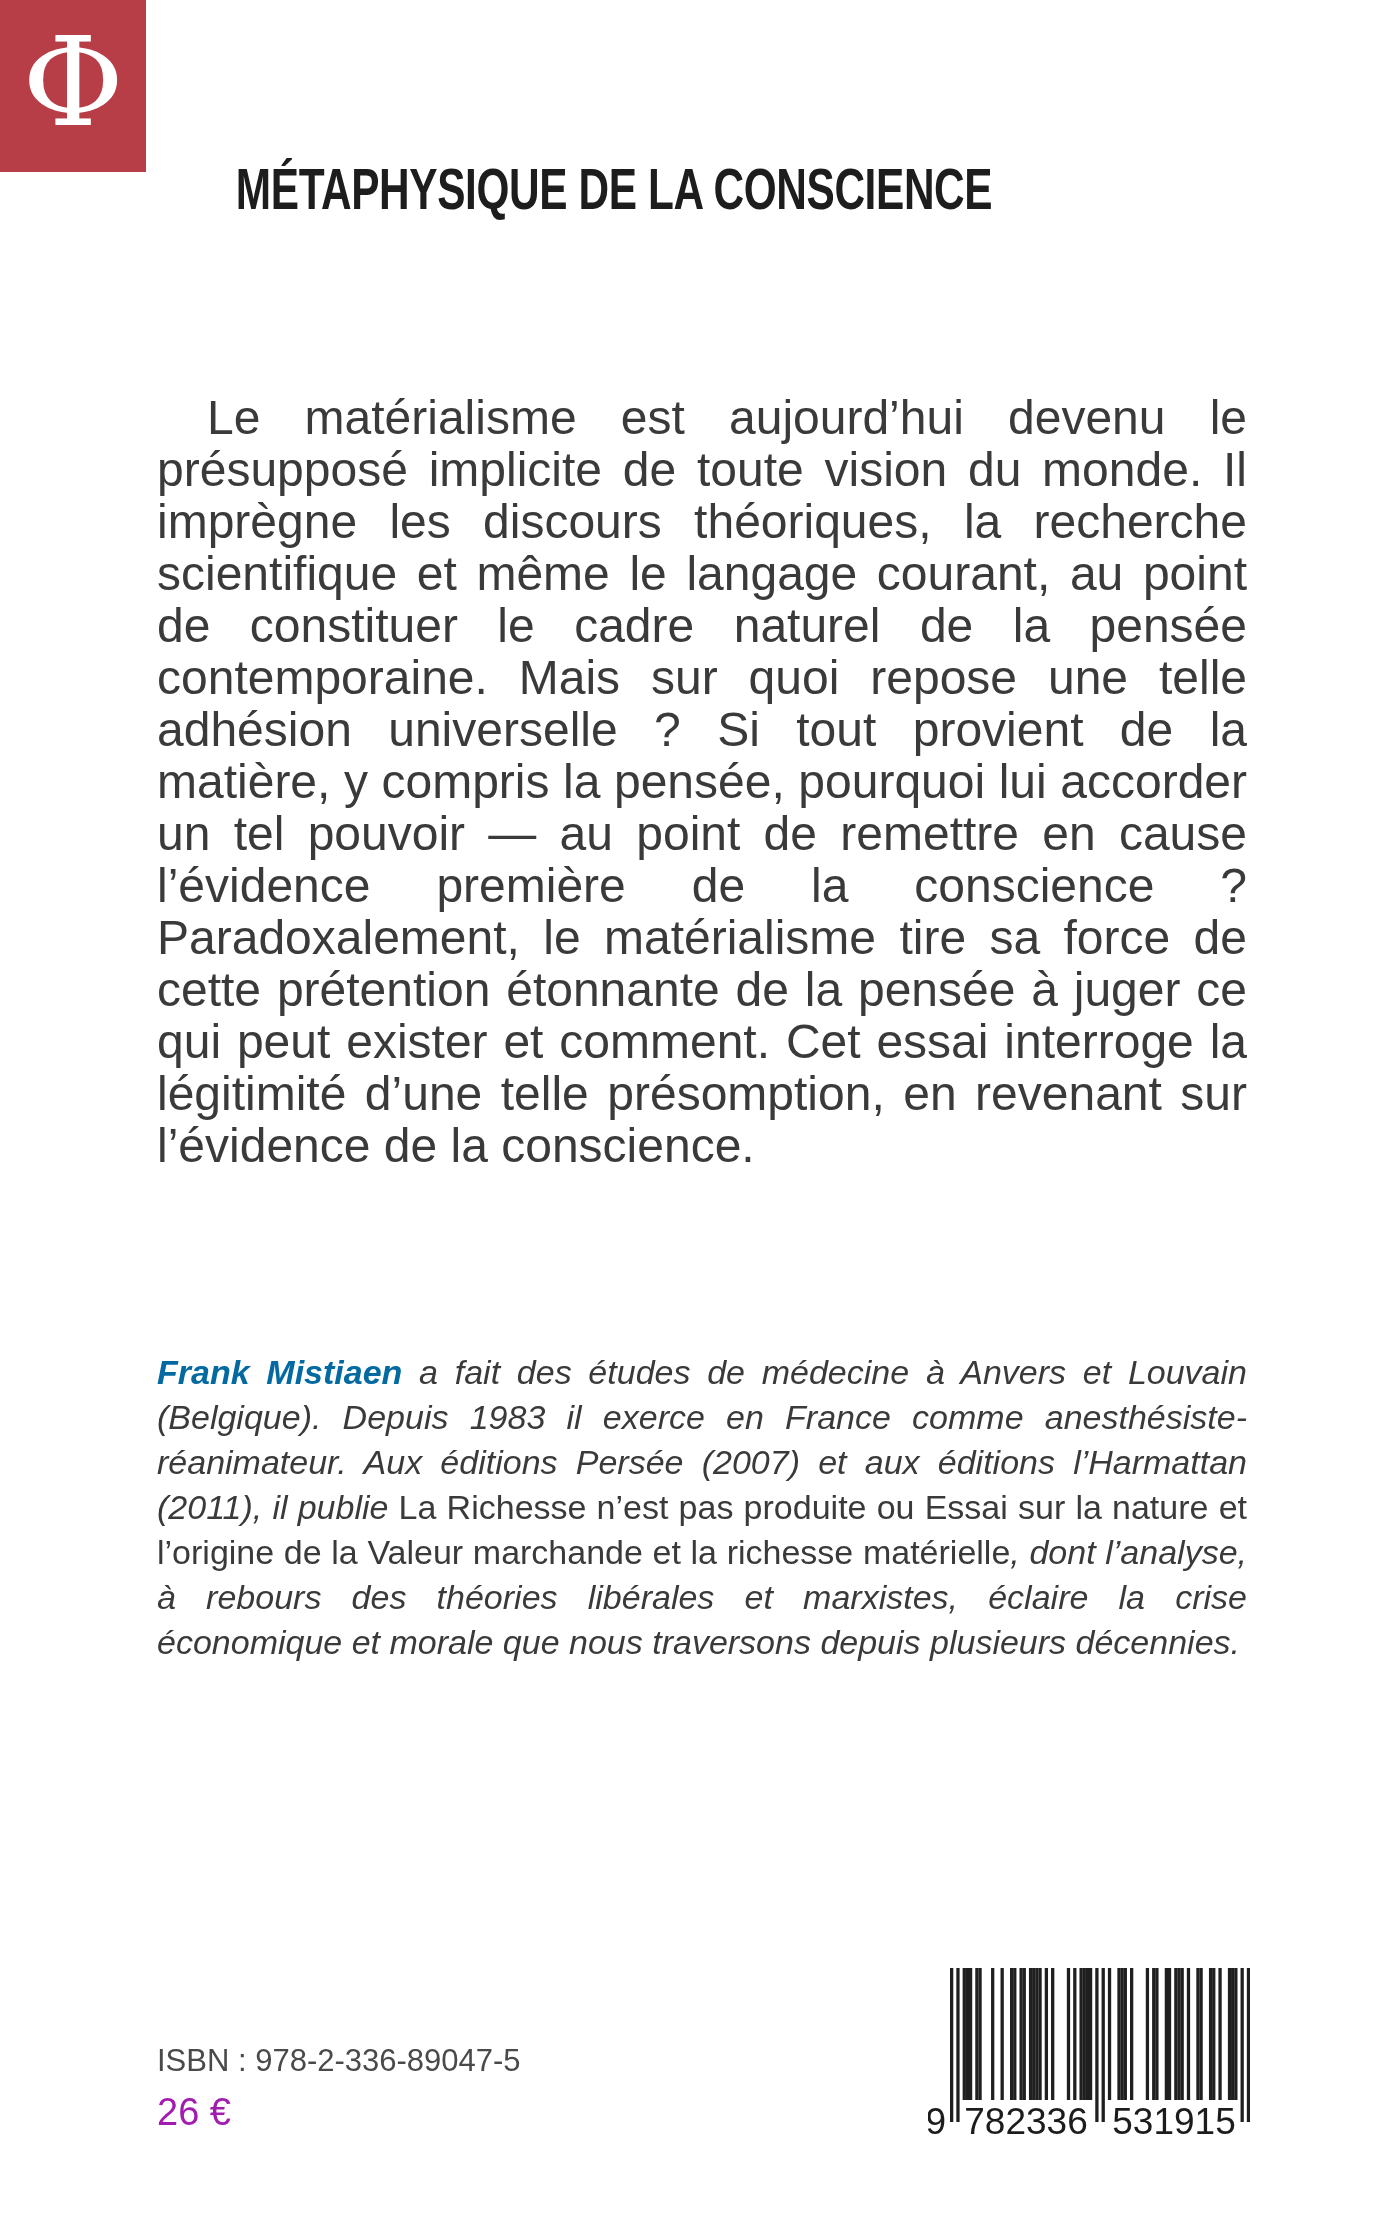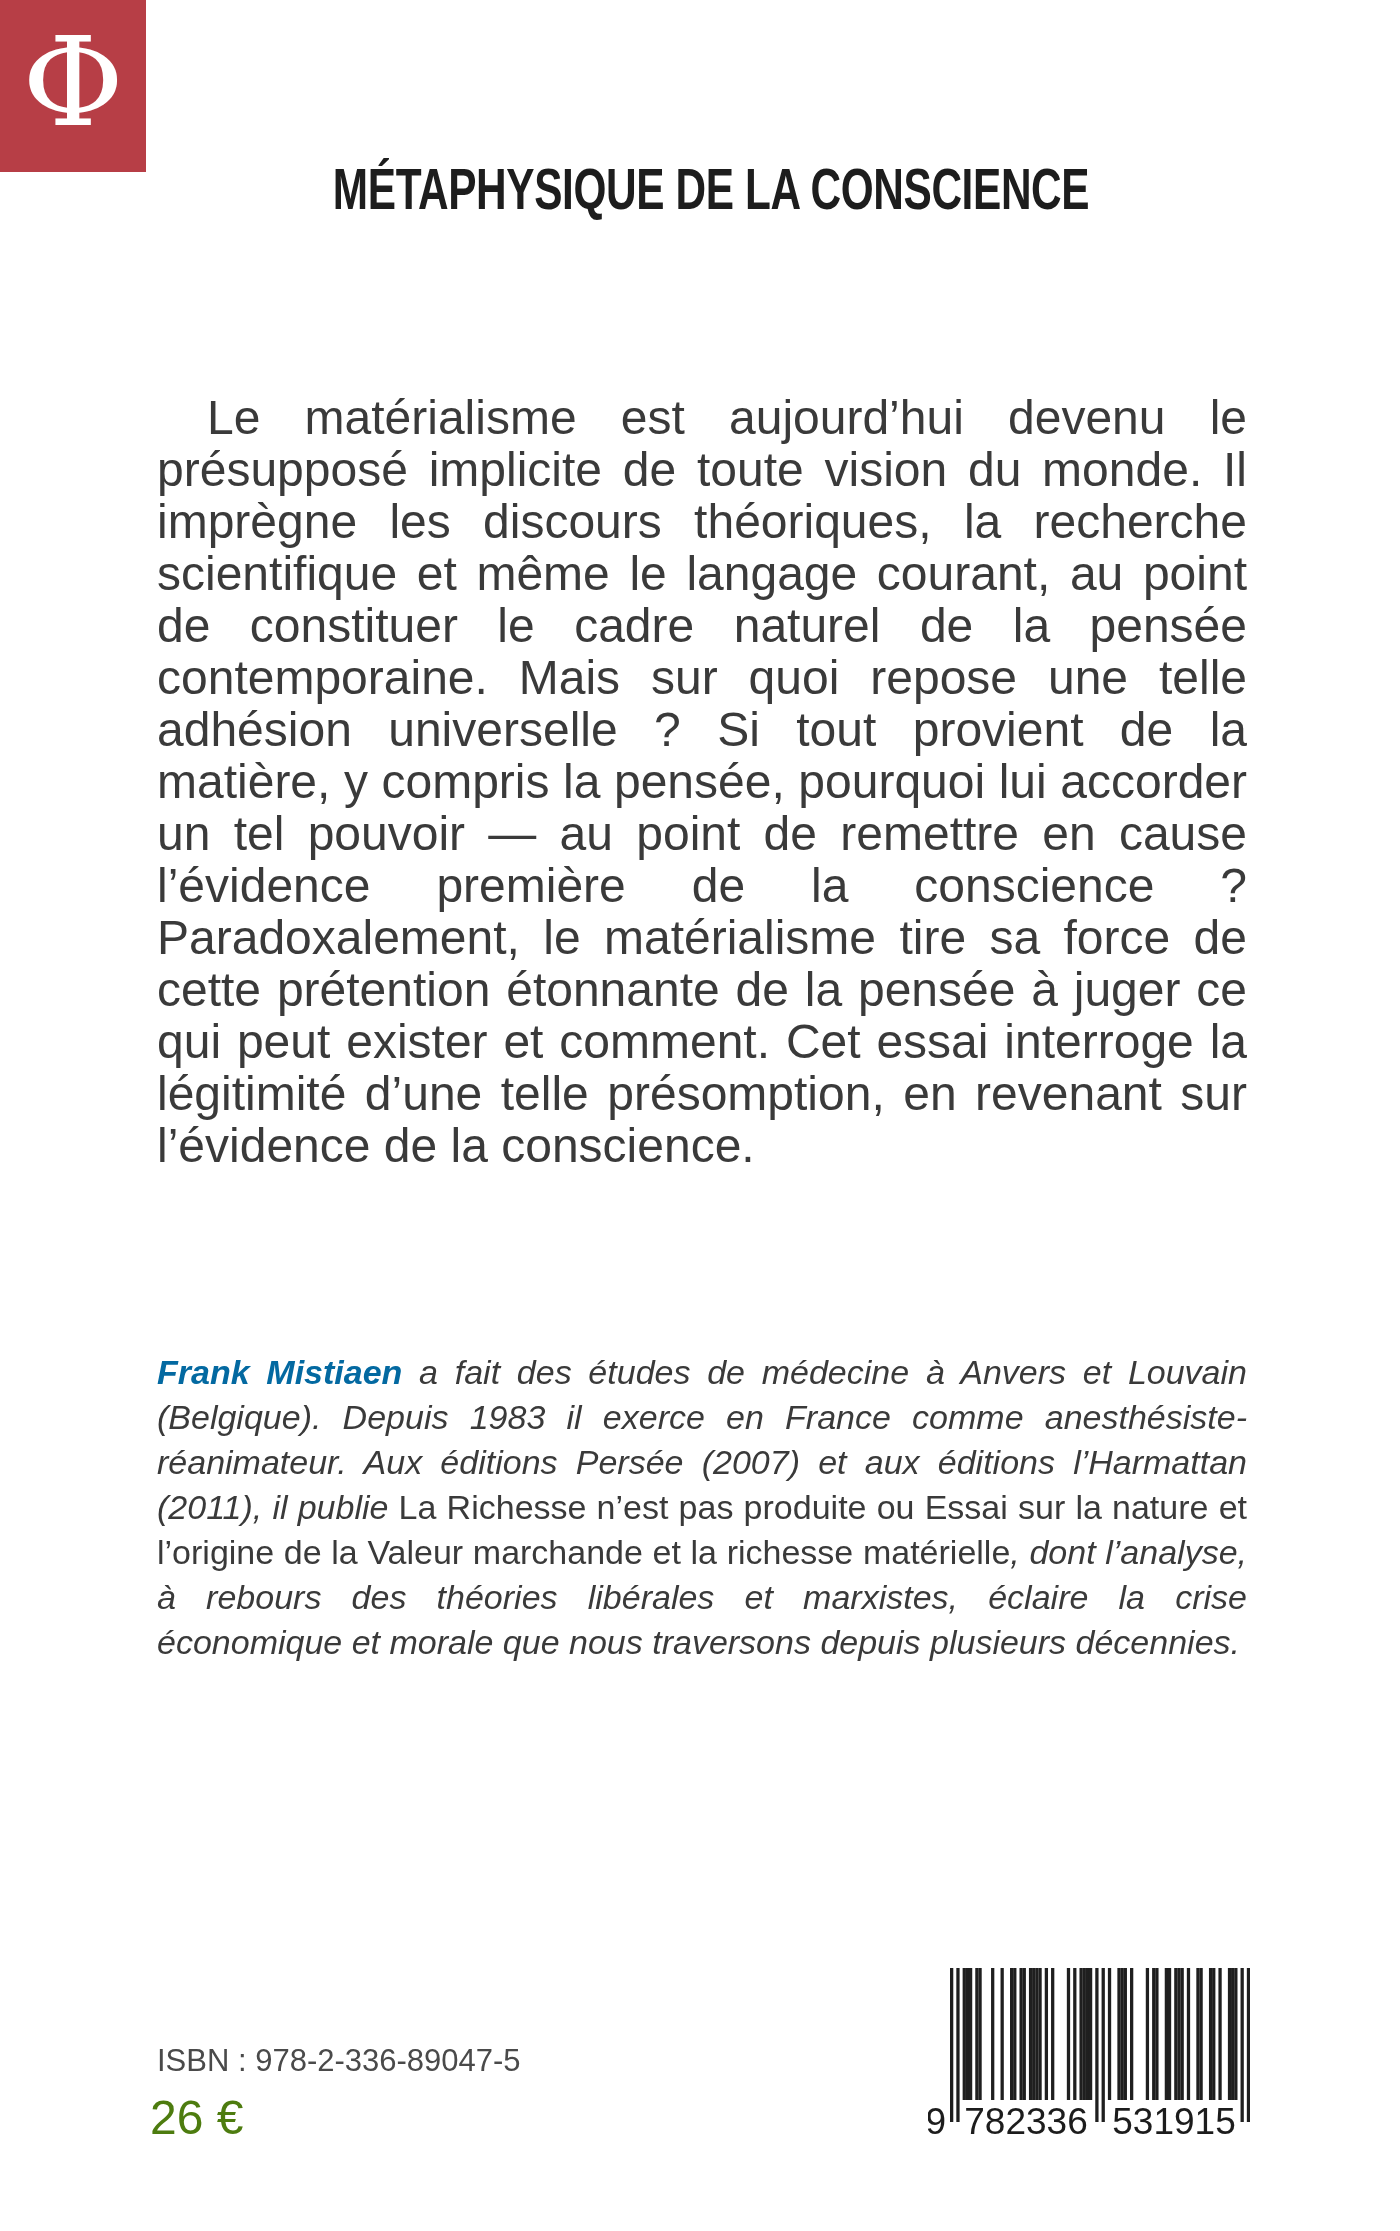--- a/index.html
+++ b/index.html
@@ -17,21 +17,21 @@
     display:flex;align-items:center;justify-content:center;
   }
   .logo .phi{
     font-family:"DejaVu Serif",serif;
     font-size:124px;line-height:1;
     color:#ffffff;
     transform:translateY(-4px);
   }
   .title-wrap{
     position:absolute;left:0;top:121px;width:1229px;
-    text-align:right;white-space:nowrap;
+    text-align:center;white-space:nowrap;
   }
   .title{
     display:inline-block;
     font-weight:700;
     font-size:58px;line-height:1;
     letter-spacing:-0.5px;
     color:#1d1d1d;
     transform:scaleX(0.73);
     transform-origin:center center;
   }
@@ -55,24 +55,24 @@
   .bio .seg-bold-italic{font-style:italic;font-weight:700;color:#0369a1;}
   .bio .seg-italic{font-style:italic;}
   .bio .seg-regular{font-style:normal;}
   .isbn{
     position:absolute;left:157px;top:2044px;
     font-size:31px;line-height:1.1;
     font-weight:300;
     color:#4a4a4a;
   }
   .price{
-    position:absolute;left:150px;top:2092px;
-    font-size:48px;line-height:1.1;
+    position:absolute;left:157px;top:2092px;
+    font-size:38px;line-height:1.1;
     font-weight:300;
-    color:#4d7c0f;
+    color:#a21caf;
   }
   .barcode{
     position:absolute;left:928px;top:1968px;
     width:322px;height:172px;
   }
   .barcode svg{display:block;}
 </style>
 </head>
 <body>
 

